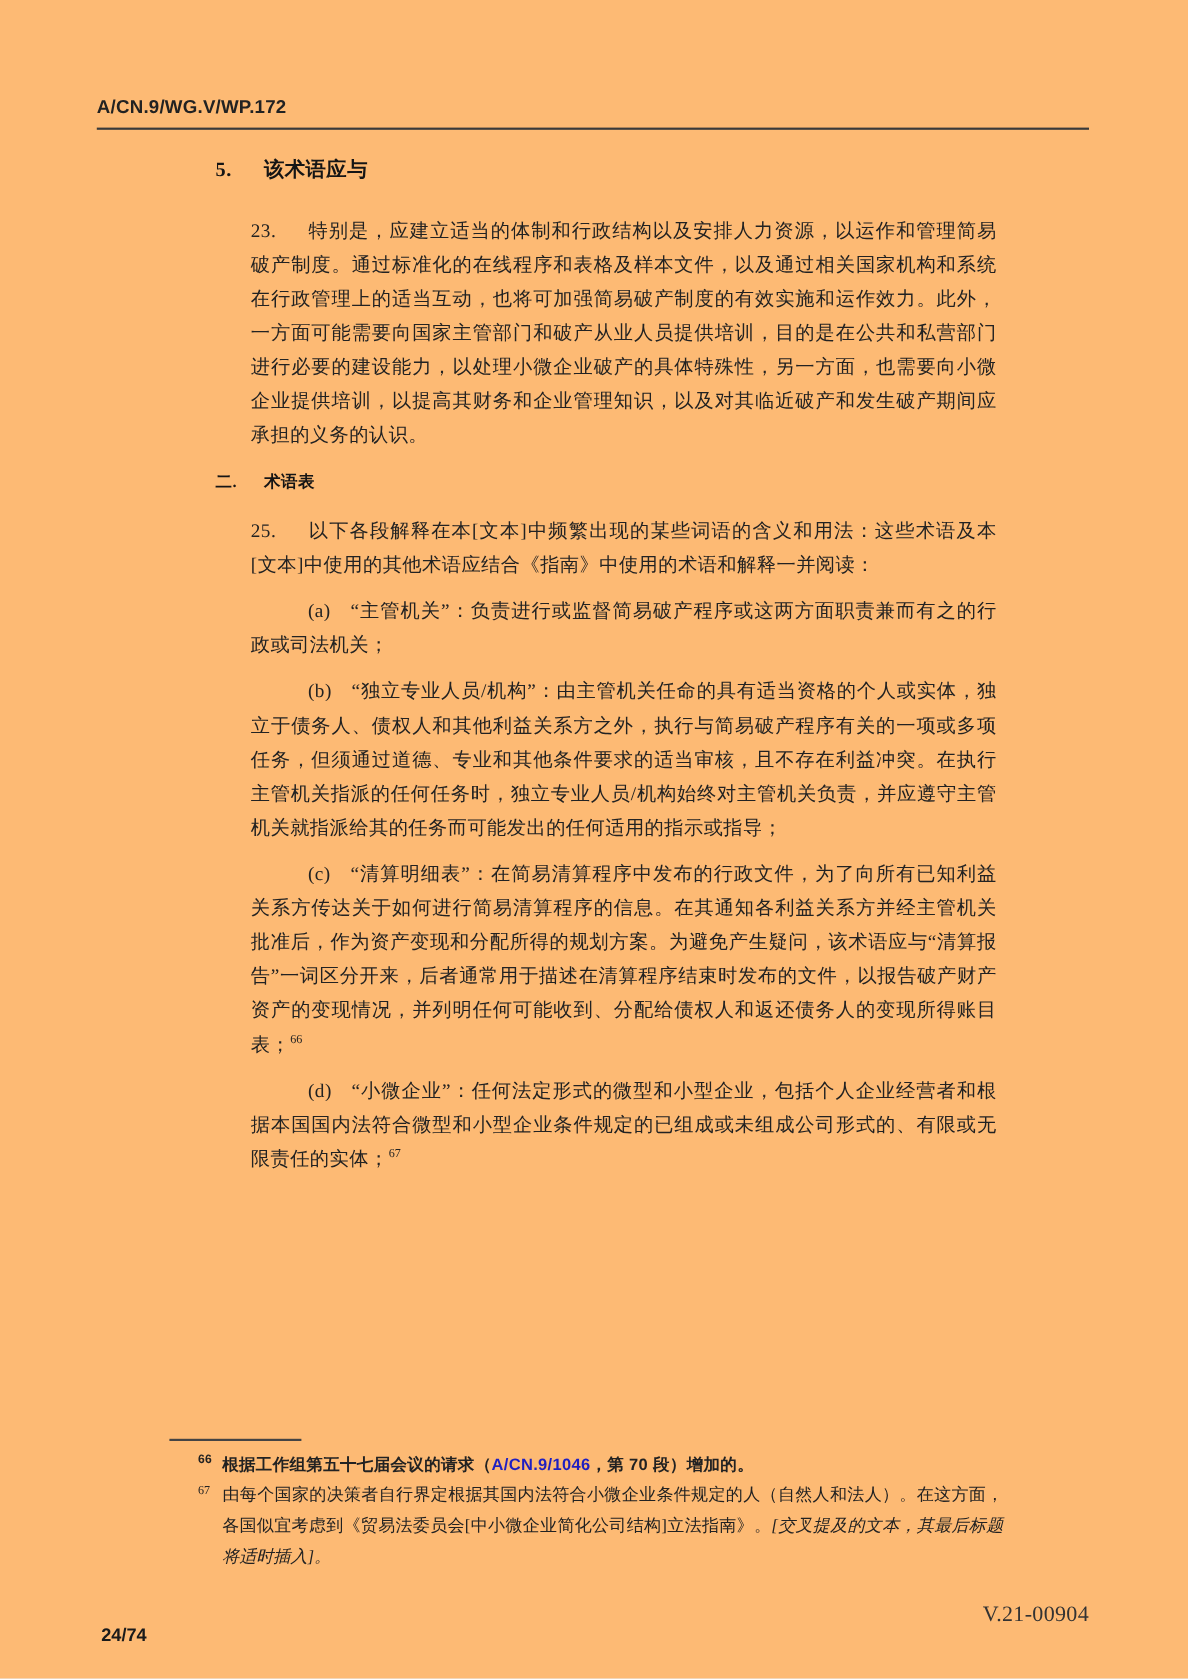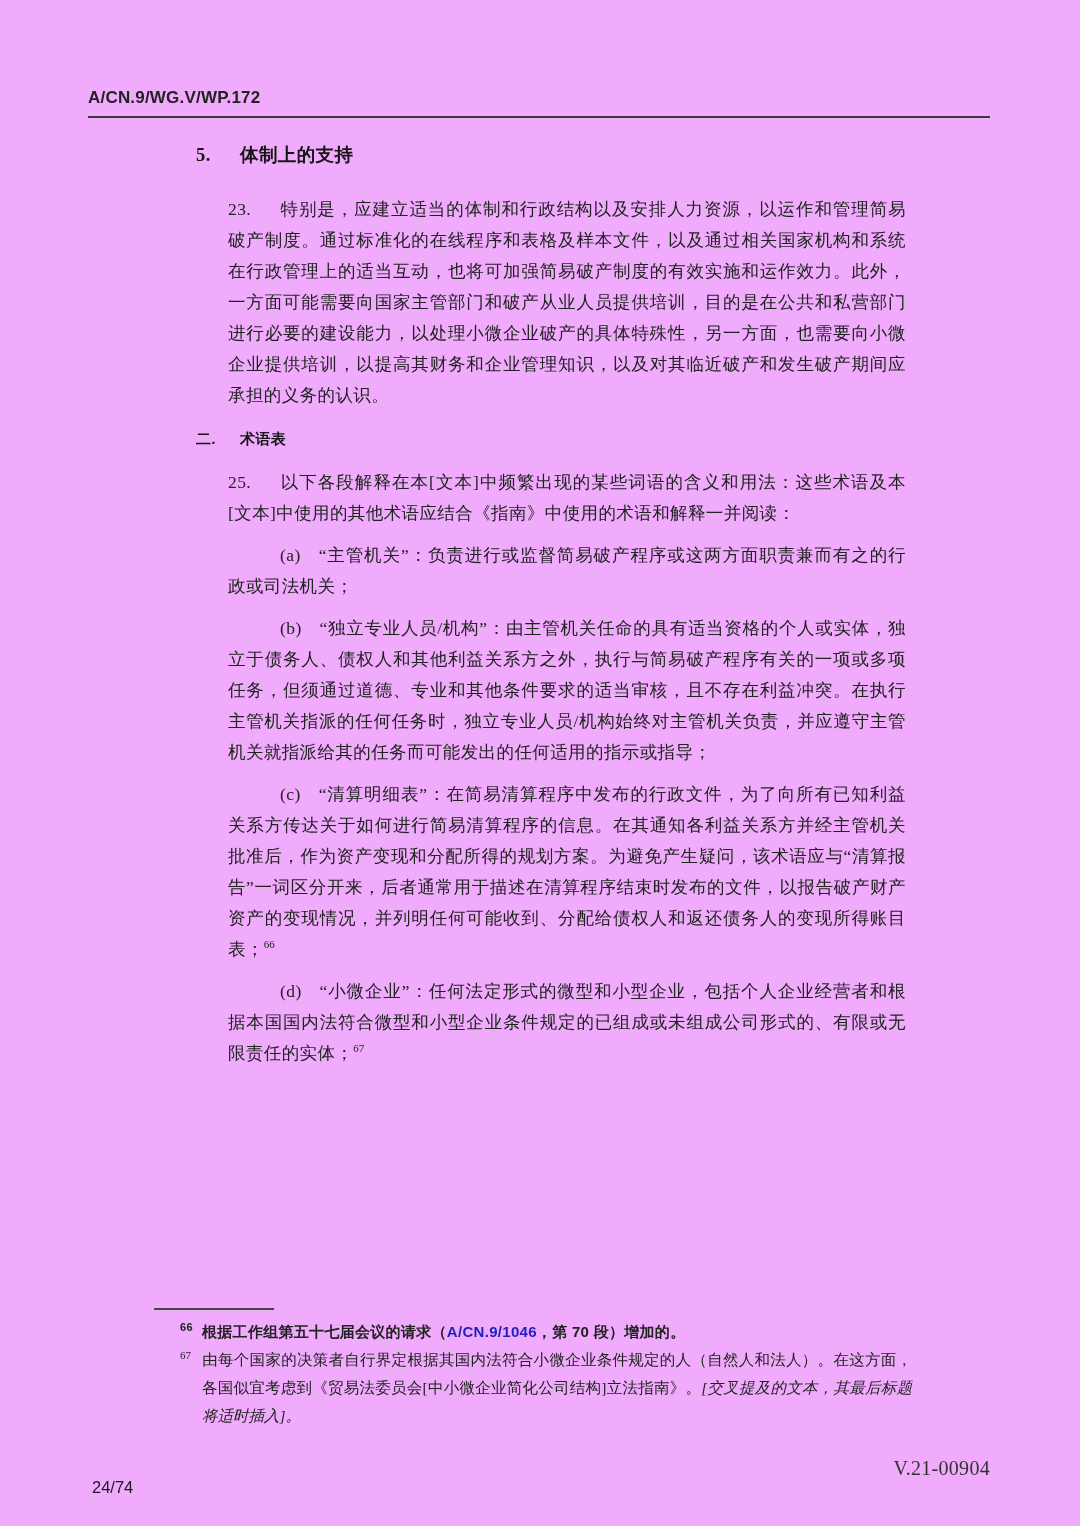--- a/index.html
+++ b/index.html
@@ -1,19 +1,19 @@
 <!DOCTYPE html>
 <html><head>
 <meta charset="utf-8">
 <style>
   html,body{margin:0;padding:0;background:#e8e8e8;}
   .page{
     position:relative;
     width:1080px;height:1526px;
-    background:#f0abfc;
+    background:#fdba74;
     font-family:"Liberation Serif","DejaVu Serif",serif;
     color:#222;
     overflow:hidden;
   }
   
   .doc-header{
     position:absolute;left:88px;top:88px;width:902px;
     border-bottom:2px solid #3a3a3a;padding-bottom:8px;
     font-family:"Liberation Sans","DejaVu Sans",sans-serif;
     font-weight:bold;font-size:17px;color:#222;letter-spacing:.2px;
@@ -51,40 +51,40 @@
   .fn-66{
     font-family:"Liberation Sans","DejaVu Sans",sans-serif;
     font-weight:bold;font-size:15px;letter-spacing:.3px;
   }
   .fn-link{color:#1f1fc1;text-decoration:none;font-weight:bold;}
   .fn-italic{font-style:italic;}
   
   .footer-left{
     position:absolute;left:92px;top:1478px;
     font-family:"Liberation Sans","DejaVu Sans",sans-serif;
-    font-weight:normal;font-size:16.5px;color:#1a1a1a;
+    font-weight:bold;font-size:16.5px;color:#1a1a1a;
   }
   .footer-right{
     position:absolute;right:90px;top:1457px;
     font-size:20px;color:#333;letter-spacing:.3px;
   }
 </style>
 </head>
 <body>
 
 <div class="page">
 
   <div class="doc-header">
     <span>A/CN.9/WG.V/WP.172</span>
   </div>
 
   <div class="content">
 
     <div class="heading heading-5">
-      <span class="h-num">5.</span><span>体制上的支持</span>
+      <span class="h-num">5.</span><span>该术语应与</span>
     </div>
 
 
     <div class="para">
       <span class="p-num">23.</span><span>特别是，应建立适当的体制和行政结构以及安排人力资源，以运作和管理简易破产制度。通过标准化的在线程序和表格及样本文件，以及通过相关国家机构和系统在行政管理上的适当互动，也将可加强简易破产制度的有效实施和运作效力。此外，一方面可能需要向国家主管部门和破产从业人员提供培训，目的是在公共和私营部门进行必要的建设能力，以处理小微企业破产的具体特殊性，另一方面，也需要向小微企业提供培训，以提高其财务和企业管理知识，以及对其临近破产和发生破产期间应承担的义务的认识。</span>
     </div>
 
 
     <div class="heading heading-2">
       <span class="h-num">二.</span><span>术语表</span>

